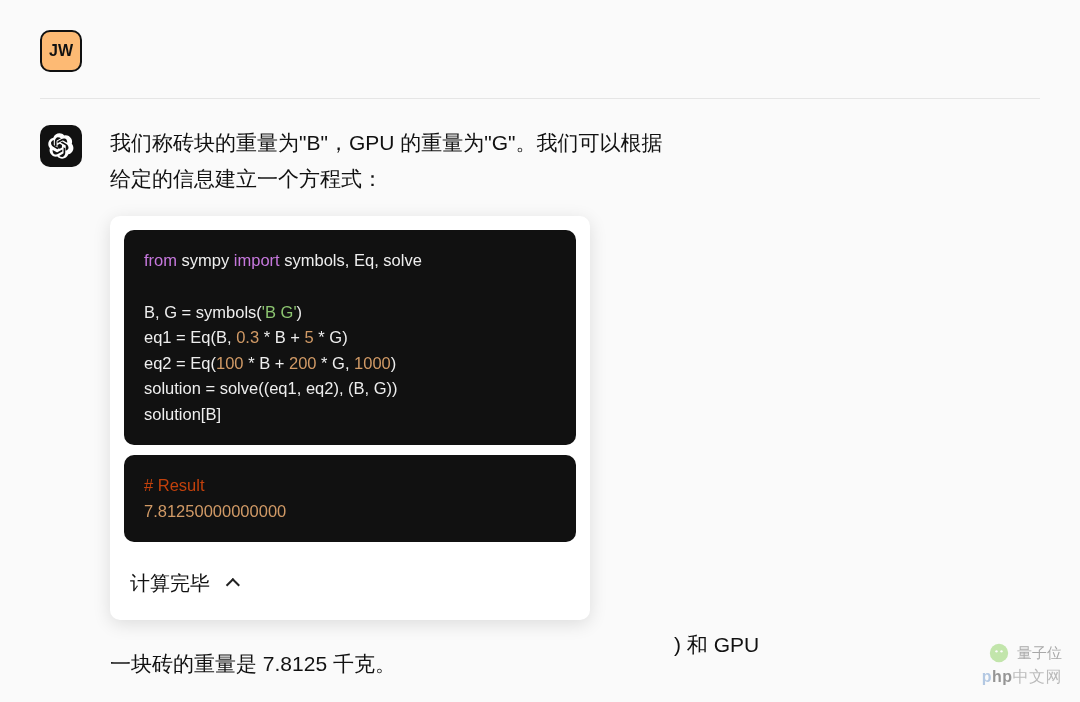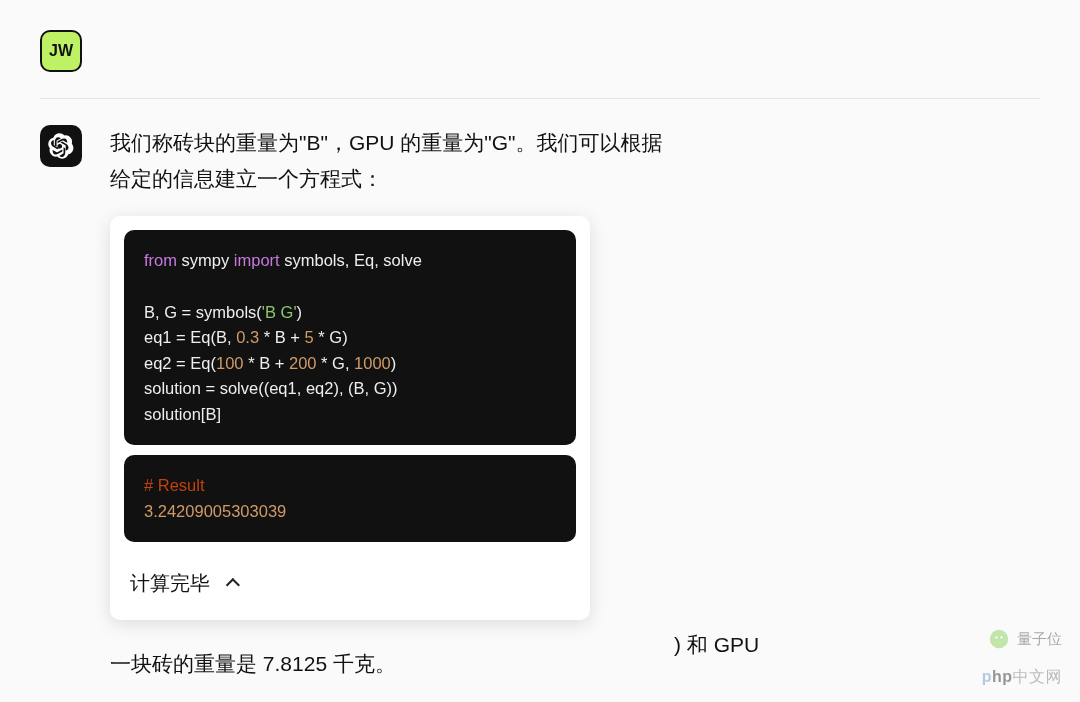--- a/index.html
+++ b/index.html
@@ -22,21 +22,21 @@
     .avatar-user {
       width: 42px;
       height: 42px;
       border: 2px solid #111;
       border-radius: 10px;
       display: flex;
       align-items: center;
       justify-content: center;
       font-weight: 600;
       font-size: 16px;
-      background: #bef264;
+      background: #fdba74;
       flex-shrink: 0;
     }
     .avatar-assistant {
       width: 42px;
       height: 42px;
       border-radius: 10px;
       background: #111;
       color: #fff;
       display: flex;
       align-items: center;
@@ -121,21 +121,21 @@
       gap: 8px;
       justify-content: flex-end;
       font-size: 15px;
       color: #666;
       margin-top: 34px;
     }
     .wm1 svg { width: 20px; height: 20px; }
     .wm2 {
       font-size: 16px;
       color: #888;
-      margin-top: 18px;
+      margin-top: 4px;
       letter-spacing: 0.5px;
     }
     .wm2 .php-p { color: #7aa0d0; font-weight: bold; }
     .wm2 .php-hp { color: #444; font-weight: bold; }
   </style>
 </head>
 <body>
 
 <div class="container">
 
@@ -161,21 +161,21 @@
       <div class="code-card">
         <div class="code-block"><span class="tok-kw">from</span><span> sympy </span><span class="tok-kw">import</span><span> symbols, Eq, solve</span>
 
 <span>B, G = symbols(</span><span class="tok-str">'B G'</span><span>)</span>
 <span>eq1 = Eq(B, </span><span class="tok-num">0.3</span><span> * B + </span><span class="tok-num">5</span><span> * G)</span>
 <span>eq2 = Eq(</span><span class="tok-num">100</span><span> * B + </span><span class="tok-num">200</span><span> * G, </span><span class="tok-num">1000</span><span>)</span>
 <span>solution = solve((eq1, eq2), (B, G))</span>
 <span>solution[B]</span></div>
 
         <div class="code-block"><span class="tok-cmt"># Result</span>
-<span class="tok-result">3.24209005303039</span></div>
+<span class="tok-result">7.81250000000000</span></div>
 
         <div class="collapse-row">
           <span>计算完毕</span>
           <span class="chevron-up"></span>
         </div>
       </div>
 
       <div class="final-answer">一块砖的重量是 7.8125 千克。</div>
     </div>
   </div>

